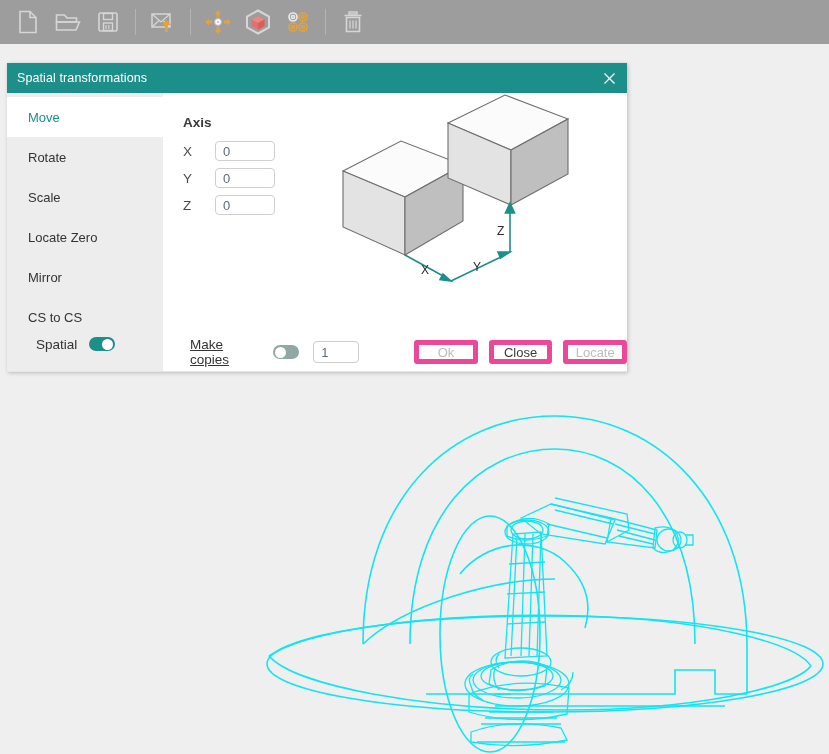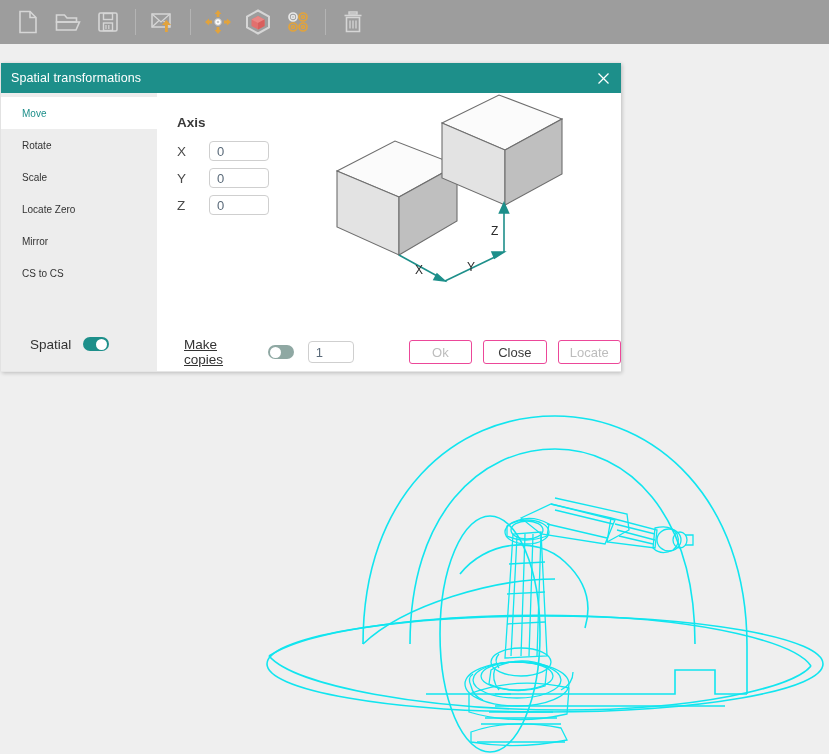--- a/index.html
+++ b/index.html
@@ -54,21 +54,21 @@
   }
   #robot-svg {
     position: absolute;
     left: 255px;
     top: 350px;
   }
 
   
   #dialog {
     position: absolute;
-    left: 1px;
+    left: 7px;
     top: 63px;
     width: 620px;
     height: 309px;
     background: #0f172a;
     box-shadow: 1px 1px 4px rgba(0,0,0,0.22);
     box-sizing: border-box;
   }
   #titlebar {
     position: relative;
     height: 30px;
@@ -103,25 +103,25 @@
   
   #sidebar {
     position: absolute;
     left: 0; top: 0;
     width: 156px;
     height: 279px;
     background: #ededed;
     box-sizing: border-box;
   }
   .side-item {
-    height: 32px;
+    height: 40px;
     display: flex;
     align-items: center;
     padding-left: 21px;
-    font-size: 10px;
+    font-size: 13px;
     color: #333333;
     cursor: pointer;
     box-sizing: border-box;
   }
   .side-item.active {
     background: #ffffff;
     color: #1d8f8a;
     width: 158px;
   }
   #side-list { padding-top: 4px; }
@@ -237,21 +237,21 @@
     font-size: 13px;
     color: #5b6b7a;
     padding: 0 7px;
     box-sizing: border-box;
     outline: none;
   }
   .dlg-btn {
     width: 67px;
     height: 24px;
     margin-left: 11px;
-    border: 1px solid #ec4899;
+    border: 5px solid #ec4899;
     border-radius: 3px;
     background: #ffffff;
     font-family: "Liberation Sans", sans-serif;
     font-size: 13px;
     cursor: pointer;
     padding: 0;
   }
   .dlg-btn.enabled { color: #3a3a3a; }
   .dlg-btn.disabled { color: #bdbdbd; cursor: default; }
   #btn-ok { margin-left: 55px; }

